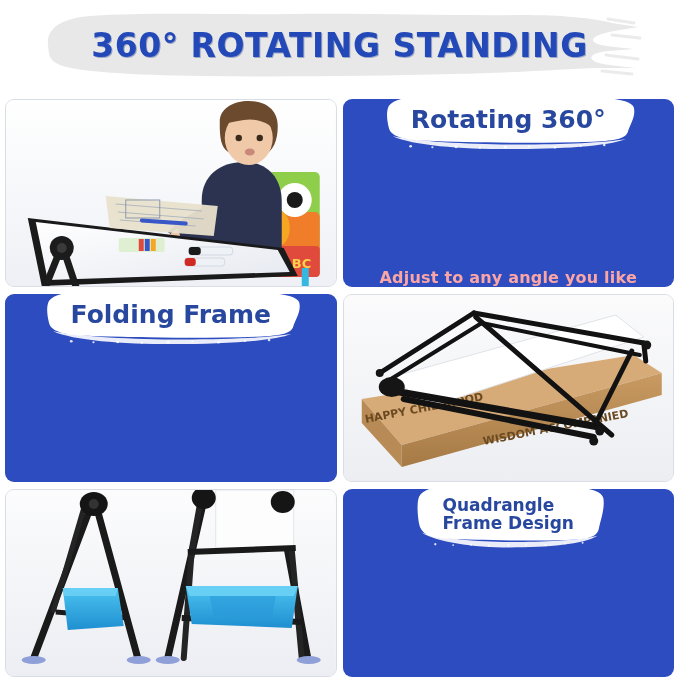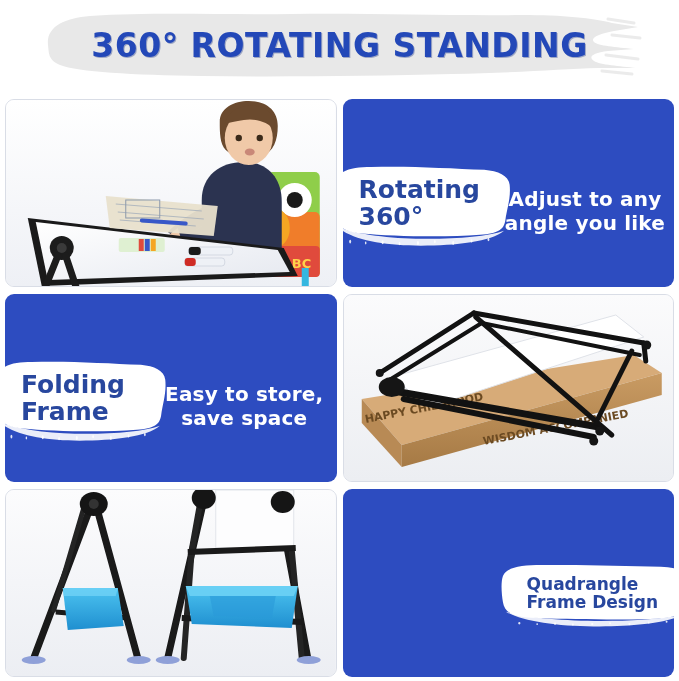--- a/index.html
+++ b/index.html
@@ -68,26 +68,26 @@
     border: 1px solid #d9dde6;
   }
 
   .panel-text {
     background: #2d4cc0;
   }
 
   
   .text-inner {
     position: absolute;
-    left: 0; top: 11px;
+    left: 0; top: 0;
     width: 100%; height: 100%;
     display: flex;
-    flex-direction: row;
+    flex-direction: column;
     align-items: center;
-    justify-content: flex-end;
+    justify-content: space-between;
   }
 
   .brush-wrap {
     position: relative;
     display: inline-block;
     padding: 2px 0;
   }
   .brush-bg {
     position: absolute;
     left: -14px; top: -6px;
@@ -102,22 +102,22 @@
     font-family: "DejaVu Sans", sans-serif;
     line-height: 1.08;
     padding: 5px 16px 7px 16px;
     white-space: pre-line;
   }
   .brush-label.one-line { font-size: 25px; }
   .brush-label.two-line { font-size: 17px; text-align: left; }
 
   .sub-label {
     margin-top: 14px;
-    color: #ffffff;
-    font-size: 20px;
+    color: #fca5a5;
+    font-size: 16px;
     font-weight: 600;
     font-family: "DejaVu Sans", sans-serif;
     text-align: center;
     letter-spacing: 0.2px;
   }
 
   
   .scene { position: absolute; left: 0; top: 0; width: 100%; height: 100%; }
 </style>
 </head>
@@ -257,21 +257,20 @@
                 <circle cx="100" cy="59.5" r="1.2"></circle>
               <circle cx="126" cy="59" r="1.5"></circle>
                 <circle cx="150" cy="58" r="1.2"></circle>
               <circle cx="176" cy="59" r="1.4"></circle>
                 <circle cx="202" cy="57.5" r="1.2"></circle>
               <circle cx="226" cy="56.5" r="1.3"></circle>
             </g>
           </svg>
           <div class="brush-label one-line">Folding Frame</div>
         </div>
-        <div class="sub-label">Easy to store, save space</div>
       </div>
     </div>
 
     <div class="panel panel-photo">
       <svg class="scene" viewBox="0 0 330 186" preserveAspectRatio="xMidYMid slice">
         <defs>
           <linearGradient id="g2bg" x1="0" y1="0" x2="0" y2="1">
             <stop offset="0%" stop-color="#fbfbfc"></stop>
             <stop offset="100%" stop-color="#eceef2"></stop>
           </linearGradient>

